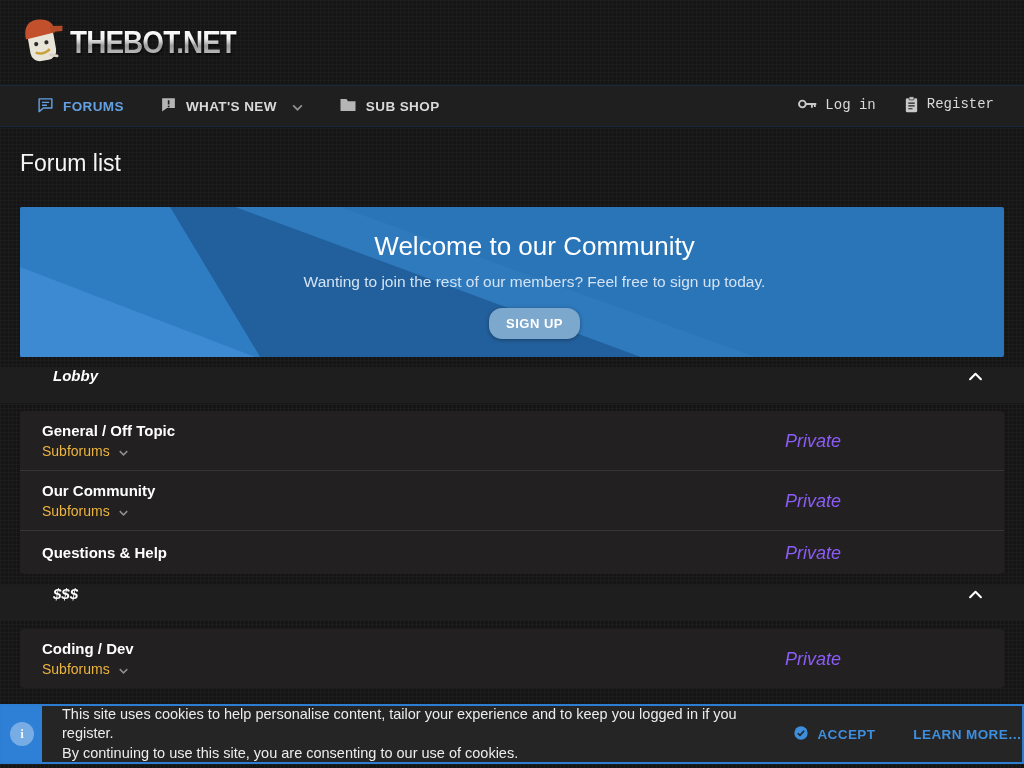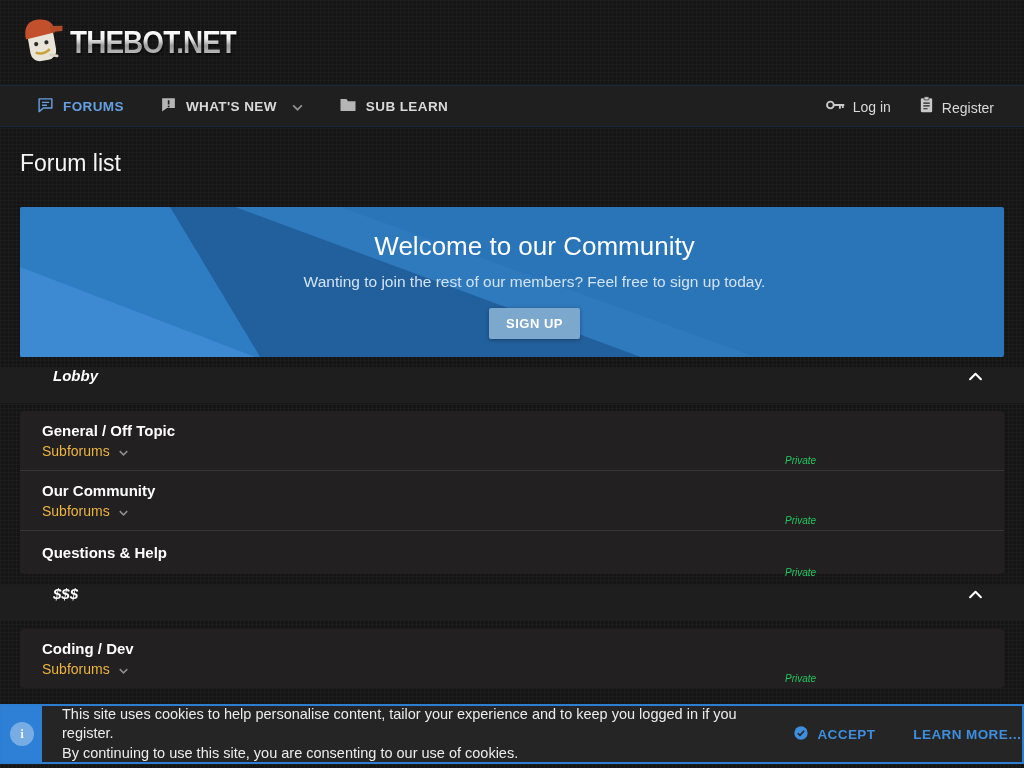--- a/index.html
+++ b/index.html
@@ -34,62 +34,62 @@
   }
   .nav-item {
     display: flex; align-items: center; gap: 9px; margin-right: 36px;
     font-size: 13.5px; font-weight: bold; letter-spacing: .4px;
     color: #d9d9d9; cursor: pointer; white-space: nowrap;
   }
   .nav-item.active { color: #64a0e1; }
   .nav-item .chev { margin-left: 6px; }
   .nav-right { margin-left: auto; display: flex; align-items: center; gap: 28px; }
   .nav-link {
-    display: flex; align-items: flex-end; gap: 8px; font-size: 14px;
-    color: #d9d9d9; cursor: pointer; white-space: nowrap;
+    display: flex; align-items: flex-start; gap: 8px; font-size: 14px;
+    color: #d9d9d9; cursor: pointer; white-space: nowrap; font-family: Liberation Mono, monospace;
   }
 
   
   .main { padding: 0 20px; }
   .page-title { font-size: 23px; font-weight: 400; color: #f5f5f5; margin: 23px 0 30px; }
 
   
   .banner { position: relative; height: 150px; border-radius: 2px; overflow: hidden; margin-bottom: 10px; }
   .banner svg.bg { position: absolute; inset: 0; width: 100%; height: 100%; }
   .banner-content {
     position: relative; height: 100%; display: flex; flex-direction: column;
     align-items: center; text-align: center; padding-top: 24px; margin-left: 45px;
   }
   .banner-title { font-size: 26px; font-weight: 400; color: #ffffff; }
   .banner-sub { font-size: 15.5px; color: #d3e3f3; margin-top: 11px; }
   .signup-btn {
     margin-top: 17px; background: #7da8ce; color: #fff; font-weight: bold;
     font-size: 13px; letter-spacing: .5px; padding: 8px 17px; border: none;
-    border-radius: 2px; cursor: pointer; box-shadow: 0 1px 4px rgba(0,0,0,.35);
+    border-radius: 13px; cursor: pointer; box-shadow: 0 1px 4px rgba(0,0,0,.35);
   }
 
   
   .section-header {
     margin: 0 -20px; height: 36px; background: #1e1e1e;
     display: flex; justify-content: space-between;
     padding: 0 41px 0 53px; cursor: pointer; font-style: italic;
   }
   .section-title { font-size: 15px; font-weight: bold; color: #fff; }
   .rows { background: #222020; border-radius: 4px; margin: 8px 0 11px; }
   .row { position: relative; padding: 11px 22px; border-bottom: 1px solid #363434; }
   .row.single { padding: 13px 22px; }
   .row:last-child { border-bottom: none; }
   .forum-name { font-size: 15px; font-weight: bold; color: #fff; cursor: pointer; width: max-content; text-align: right; }
   .subforums {
     margin-top: 4px; display: flex; align-items: center; gap: 9px;
     color: #edb440; font-size: 14px; cursor: pointer; width: max-content;
   }
   .private {
     position: absolute; left: 765px; top: 50%; transform: translateY(-50%);
-    font-style: italic; font-size: 10px; color: #22c55e; margin-top: 19px;
+    font-style: italic; font-size: 18px; color: #8b5cf6;
   }
 
   
   .cookie-bar {
     position: fixed; left: 0; right: 0; bottom: 4px; height: 60px;
     background: #262525; border: 2px solid #2d7ed3; display: flex; align-items: stretch; z-index: 10;
   }
   .cookie-accent { width: 40px; background: #2e80d6; display: flex; align-items: center; justify-content: center; flex: none; }
   .info-circle {
     width: 24px; height: 24px; border-radius: 50%; background: rgba(255,255,255,.35);
@@ -149,21 +149,21 @@
           <path d="M1 1.5 l5 5 5-5" stroke="#8f8f8f" stroke-width="2" fill="none"></path>
         </svg>
     </span>
   </div>
   <div class="nav-item">
     <span>
       <svg width="18" height="16" viewBox="0 0 24 20">
         <path d="M2 2 h8 l2 3 h10 v13 H2 z" fill="#b5b5b5"></path>
       </svg>
     </span>
-    <span>SUB LEARN</span>
+    <span>SUB SHOP</span>
   </div>
 
   <div class="nav-right">
     <div class="nav-link">
       <span>
         <svg width="19" height="14" viewBox="0 0 26 18">
           <circle cx="6" cy="9" r="4.6" fill="none" stroke="#c9c9c9" stroke-width="2.6"></circle>
           <path d="M10.5 9 H25 M19 9 v5 M23 9 v4" stroke="#c9c9c9" stroke-width="2.6"></path>
         </svg>
       </span>

